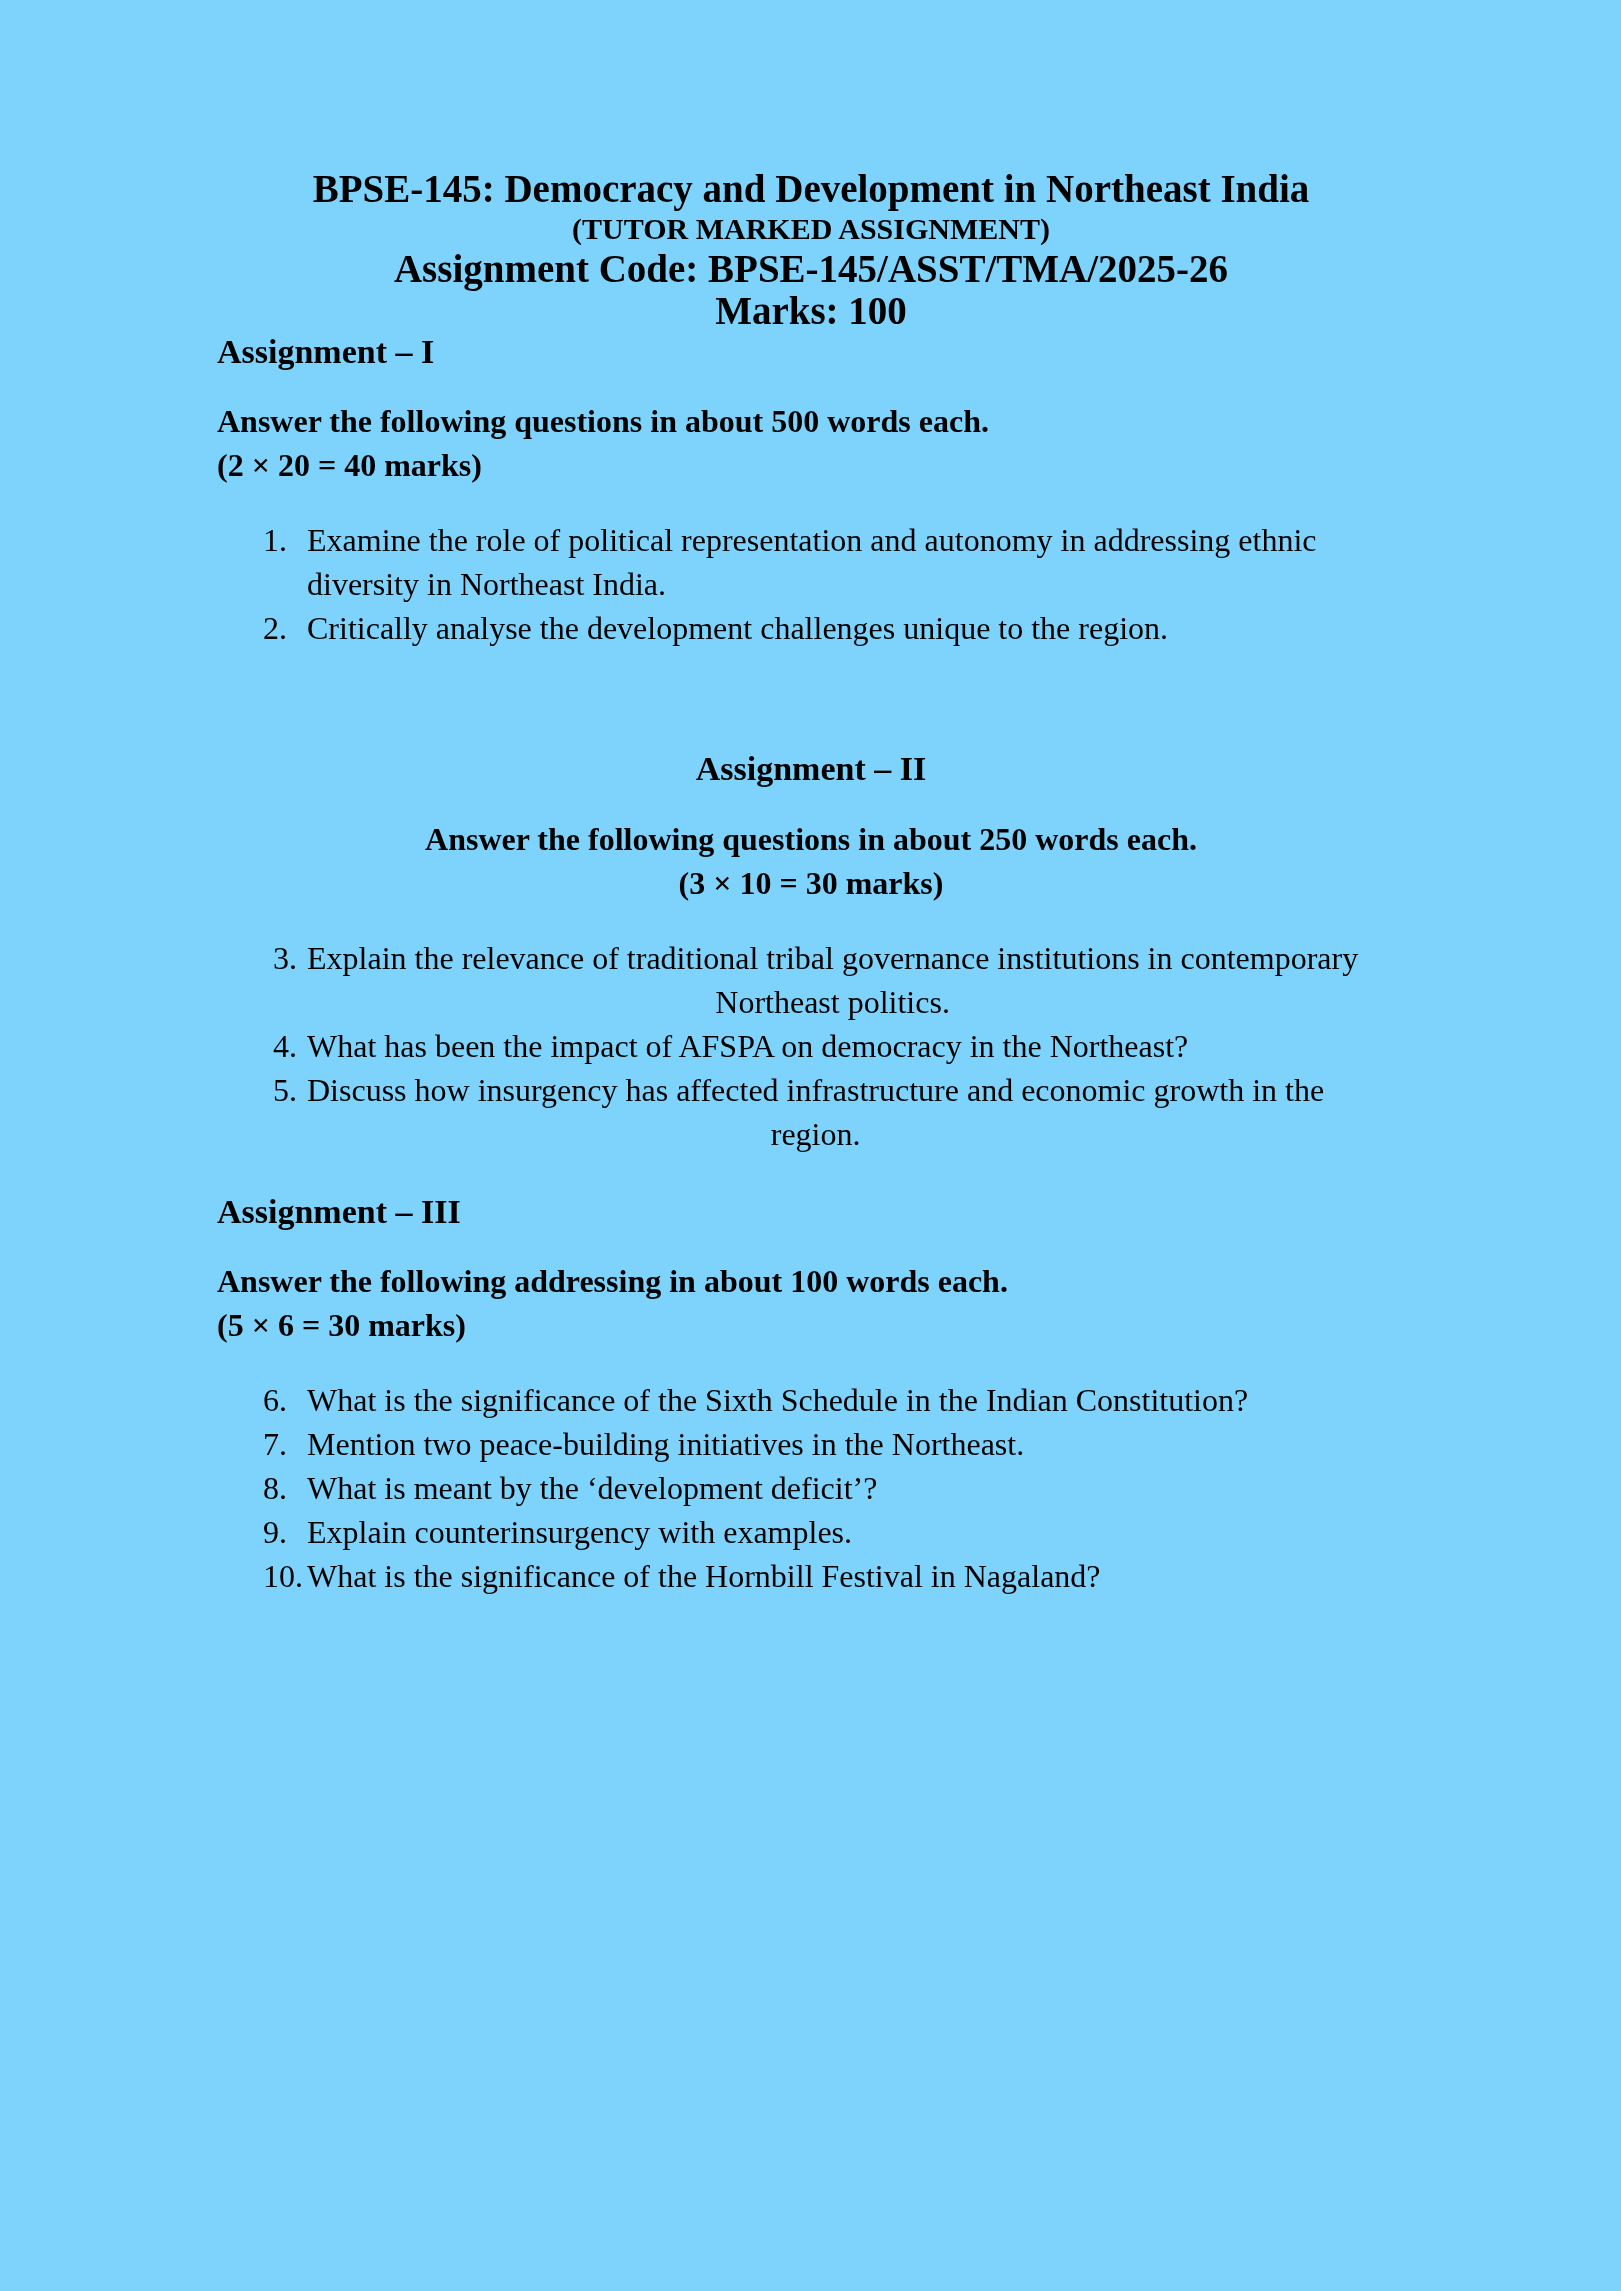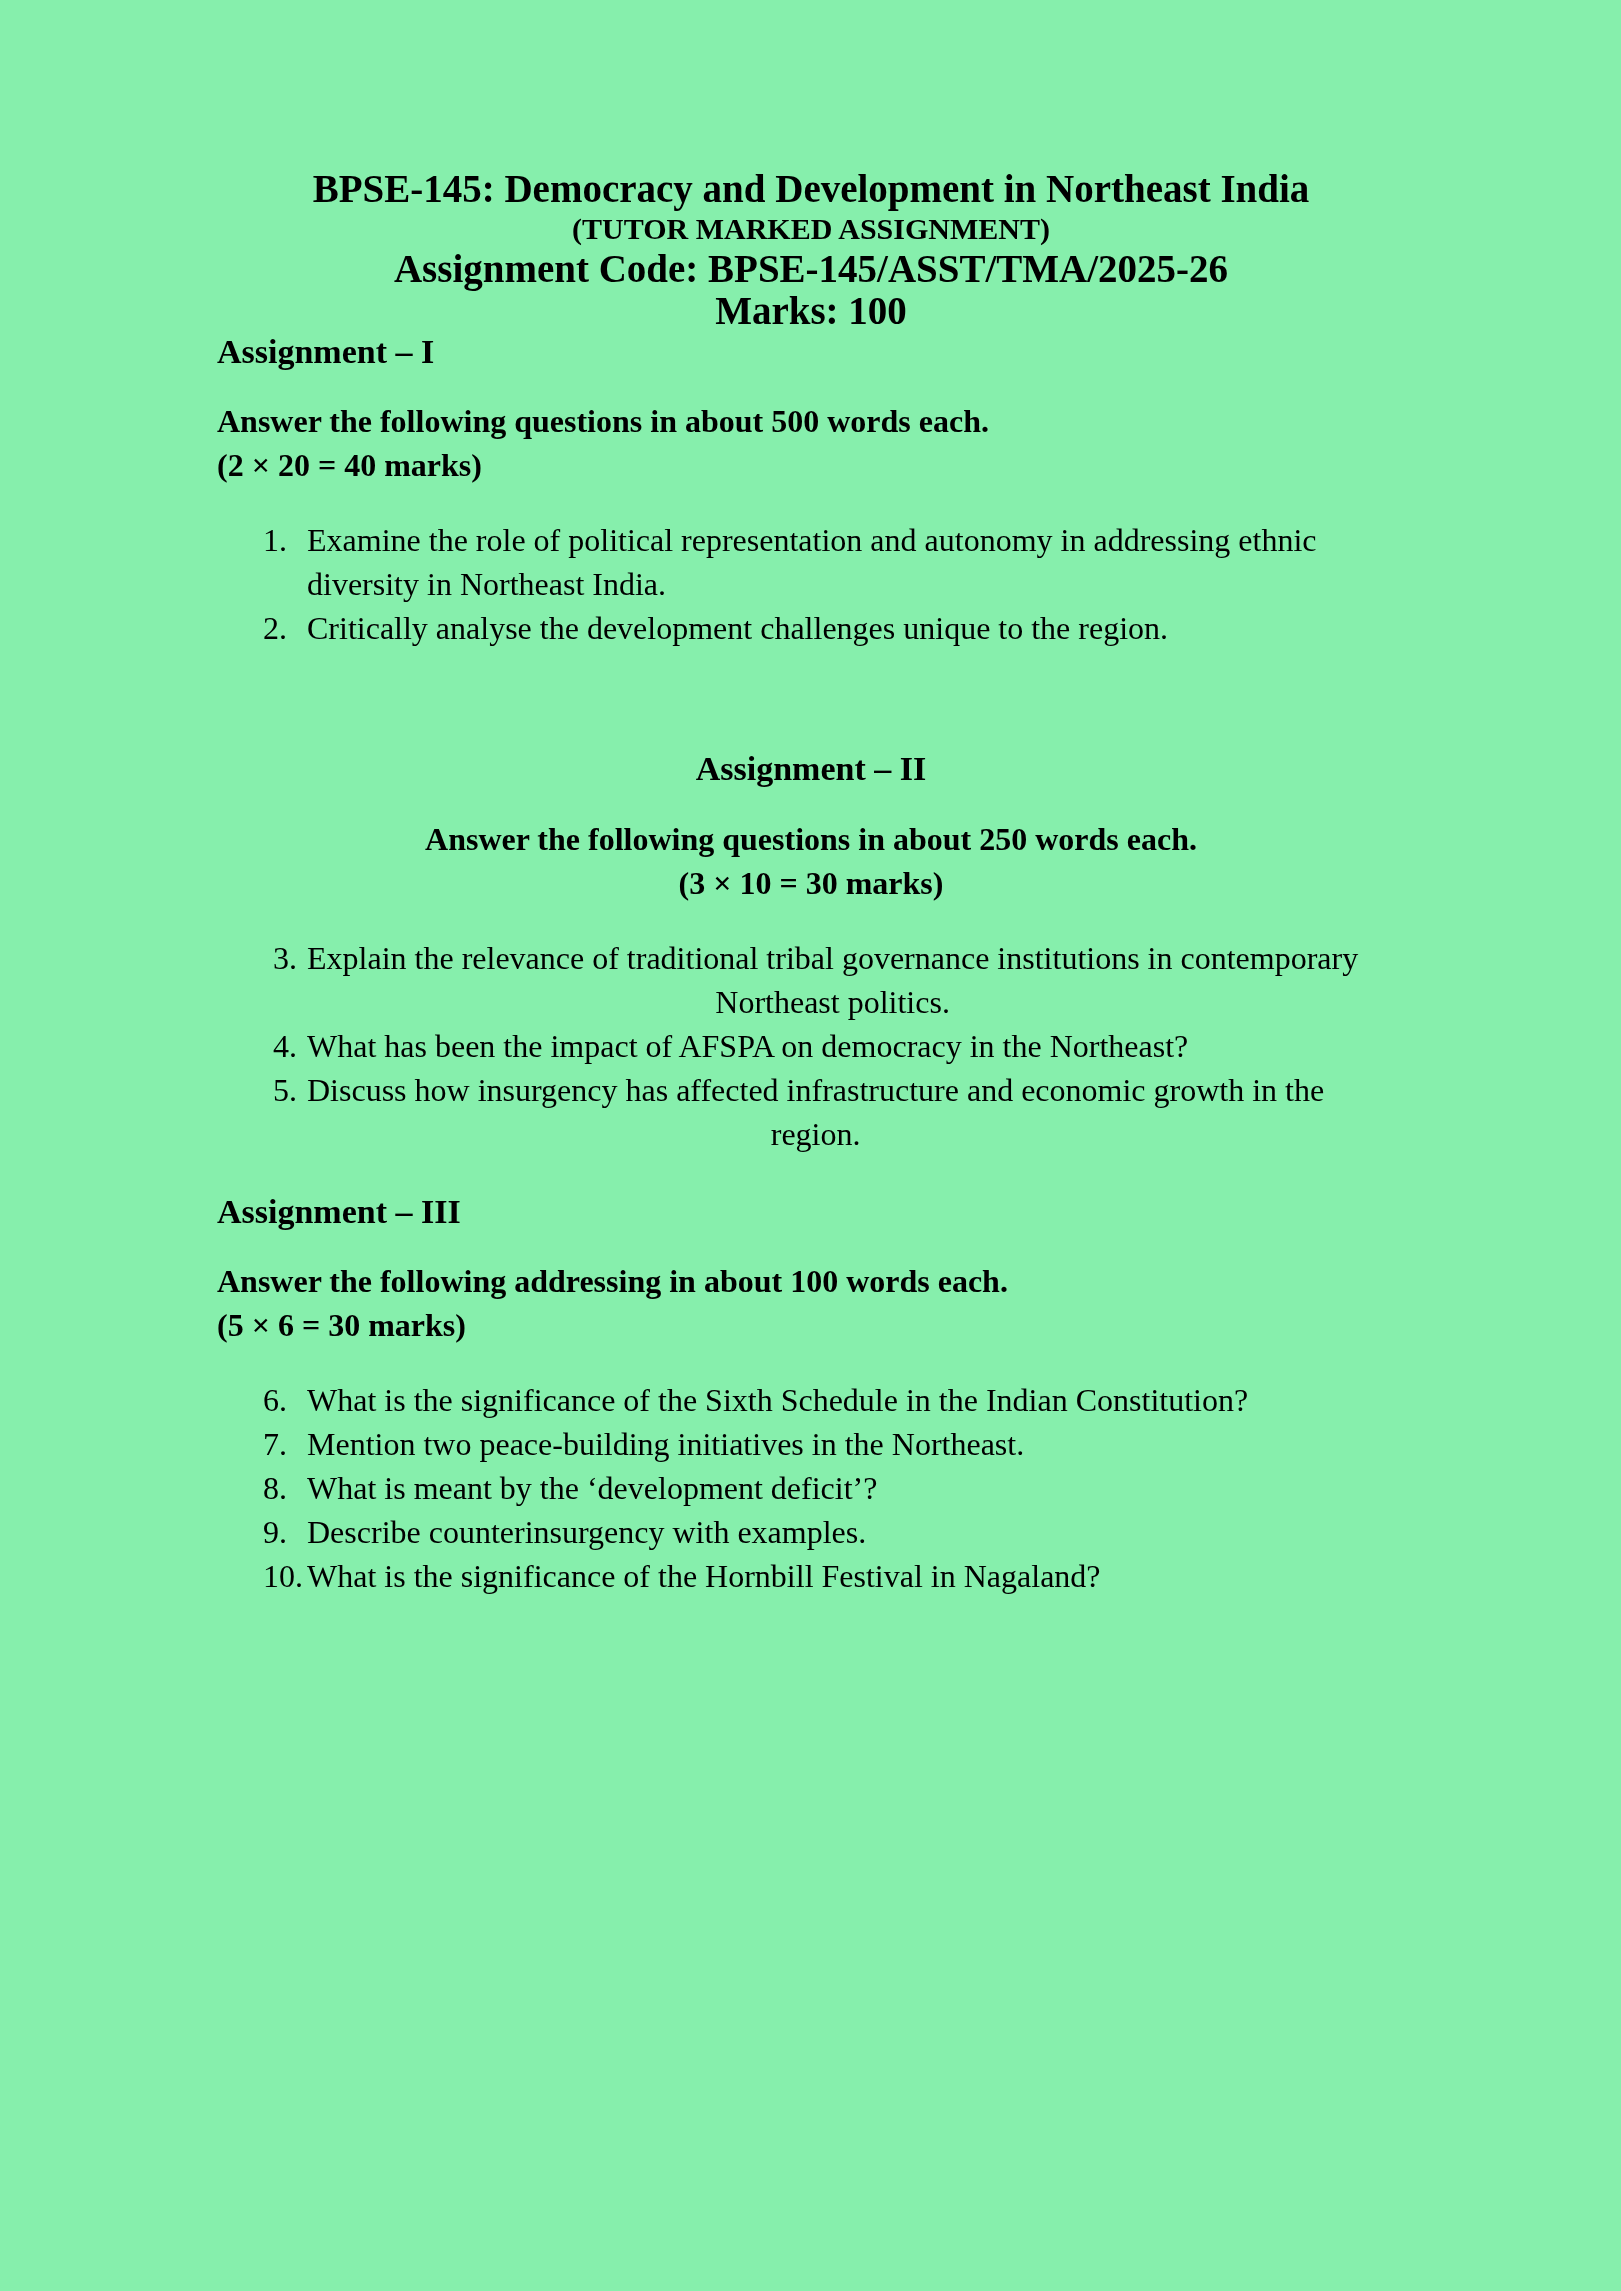--- a/index.html
+++ b/index.html
@@ -13,21 +13,21 @@
     font-family: "Liberation Serif", serif;
     color: #000000;
     position: relative;
     overflow: hidden;
   }
   .page {
     position: absolute;
     top: 0; left: 0;
     width: 1621px;
     height: 2292px;
-    background: #86efac;
+    background: #7dd3fc;
   }
   .content {
     position: absolute;
     left: 217px;
     top: 0;
     width: 1188px;
   }
   
   .doc-header {
     padding-top: 167px;
@@ -156,21 +156,21 @@
         <div class="question-item">
           <span class="q-number">7.</span>
           <span class="q-text">Mention two peace-building initiatives in the Northeast.</span>
         </div>
         <div class="question-item">
           <span class="q-number">8.</span>
           <span class="q-text">What is meant by the ‘development deficit’?</span>
         </div>
         <div class="question-item">
           <span class="q-number">9.</span>
-          <span class="q-text">Describe counterinsurgency with examples.</span>
+          <span class="q-text">Explain counterinsurgency with examples.</span>
         </div>
         <div class="question-item">
           <span class="q-number">10.</span>
           <span class="q-text">What is the significance of the Hornbill Festival in Nagaland?</span>
         </div>
       </div>
     </div>
 
   </div>
 </div>

